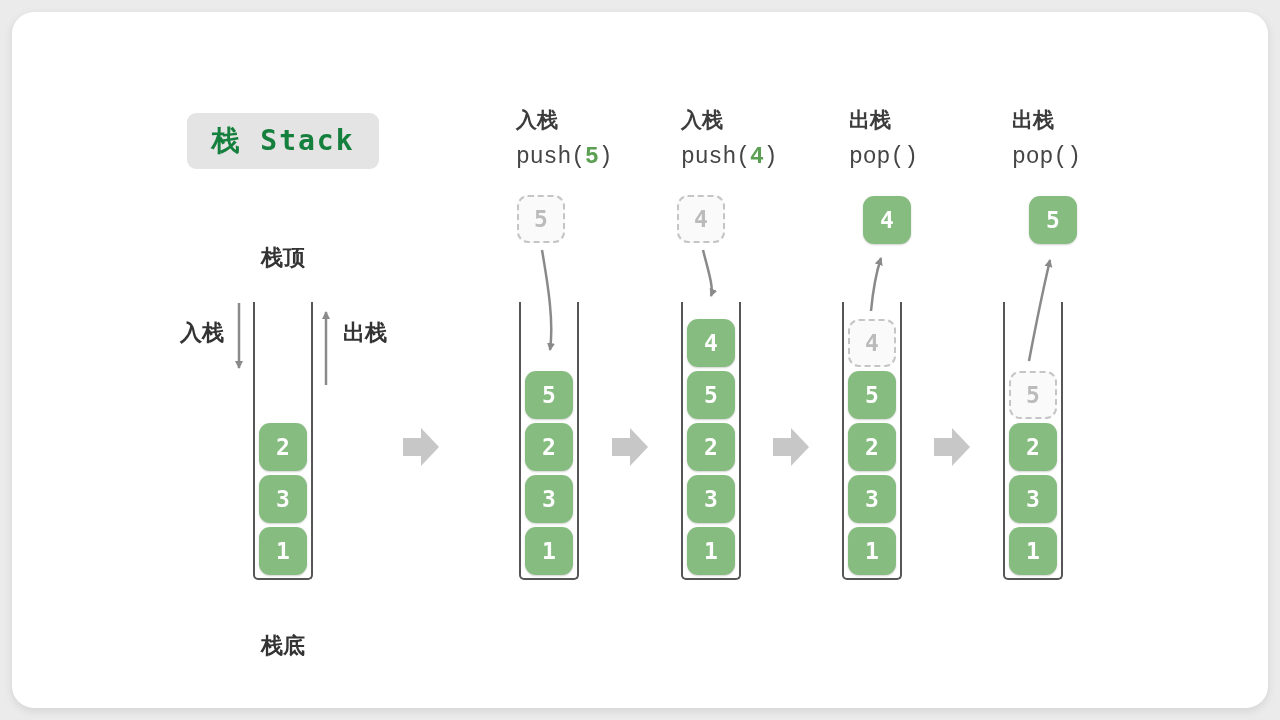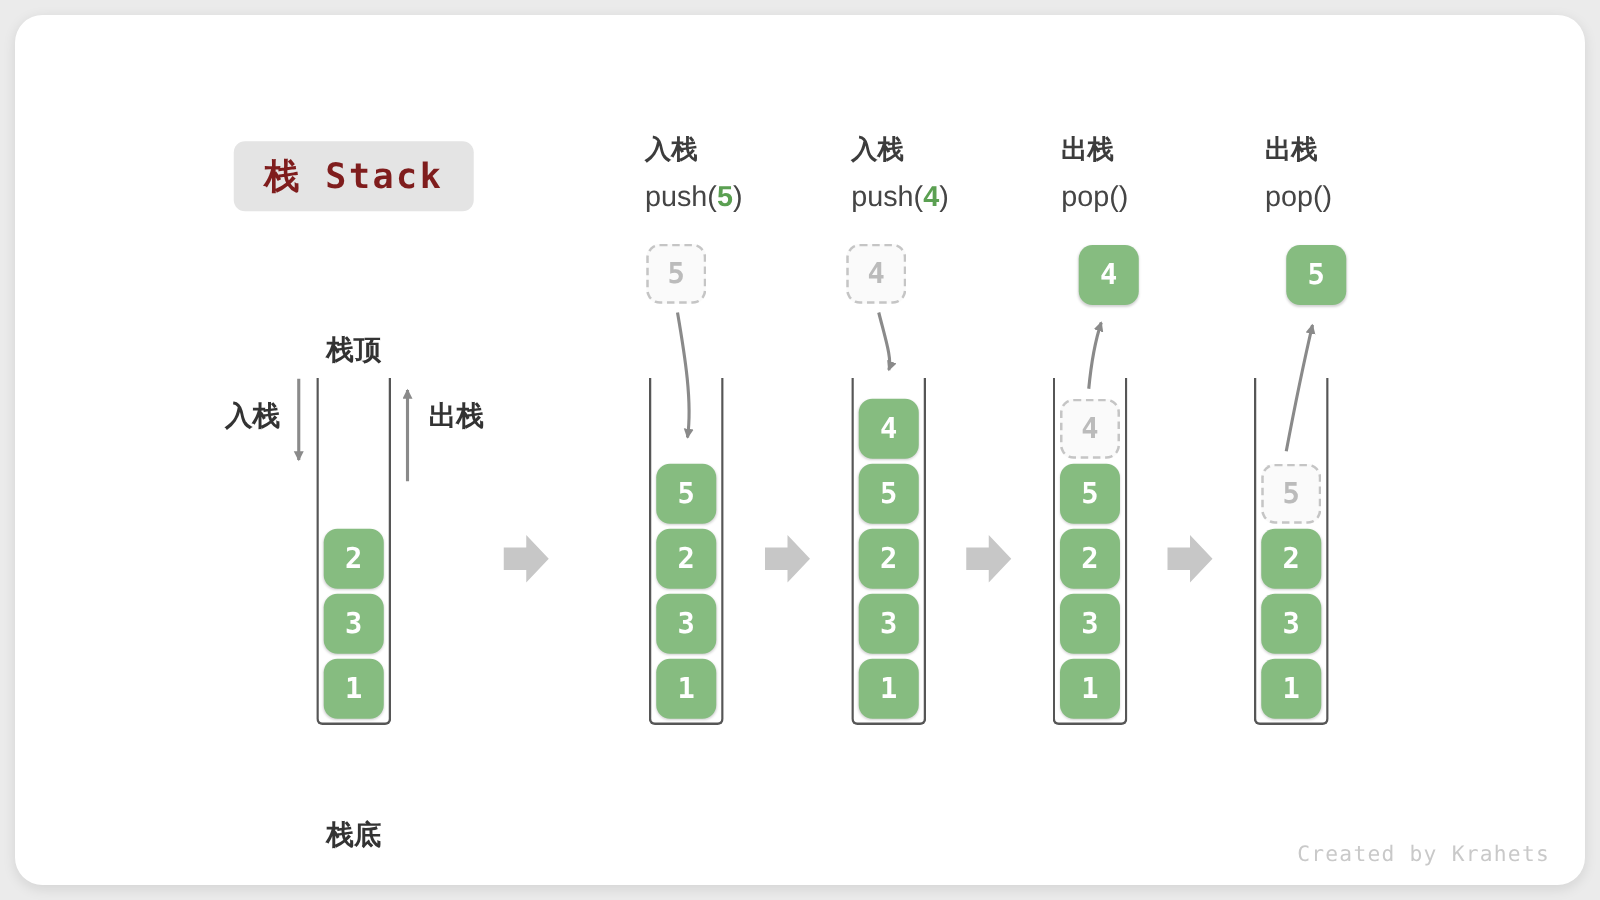--- a/index.html
+++ b/index.html
@@ -19,33 +19,33 @@
   svg.overlay {
     position:absolute; left:0; top:0; width:1280px; height:720px;
     z-index:1; pointer-events:none;
   }
   .stage { position:absolute; left:0; top:0; width:1280px; height:720px; z-index:2; }
 
   .title-box {
     position:absolute; left:187px; top:113px; width:192px; height:56px;
     background:#e4e4e4; border-radius:9px;
     display:flex; align-items:center; justify-content:center;
-    font-weight:bold; font-size:28px; color:#7f1d1d;
+    font-weight:bold; font-size:28px; color:#15803d;
     letter-spacing:2px;
     font-family:"DejaVu Sans Mono","Liberation Sans",sans-serif;
   }
 
   .col-header { position:absolute; top:104px; color:#3c3c3c; }
   .col-header .op {
     font-weight:bold; font-size:21px; line-height:32px;
     font-family:"Liberation Sans",sans-serif;
   }
   .col-header .code {
     margin-top:4px; font-size:23px; line-height:34px; color:#454545;
-    font-family:Liberation Sans, sans-serif;
+    font-family:Liberation Mono, monospace;
   }
   .col-header .code .arg { color:#5ba052; font-weight:bold; }
 
   .container {
     position:absolute; top:302px; width:60px; height:278px;
     border-left:2px solid #565656; border-right:2px solid #565656;
     border-bottom:2px solid #565656;
     border-radius:0 0 5px 5px;
   }
 
@@ -59,21 +59,21 @@
   }
   .cell.ghost {
     background:#fafafa; border:2px dashed #c5c5c5; color:#bbbbbb;
     box-shadow:none;
   }
 
   .side-label {
     position:absolute; font-weight:bold; font-size:22px; color:#333333;
     font-family:"Liberation Sans",sans-serif;
   }
-  .center60 { width:60px; text-align:center;margin-top:22px; }
+  .center60 { width:60px; text-align:center; }
 
   .watermark {
     position:absolute; right:40px; bottom:26px;
     font-size:17px; letter-spacing:1px; color:#c9c9c9;
     font-family:"DejaVu Sans Mono","Liberation Mono",monospace;
   }
 </style>
 </head>
 <body>
 
@@ -152,15 +152,14 @@
     <div class="op">出栈</div>
     <div class="code"><span>pop(</span><span class="arg"></span><span>)</span></div>
   </div>
   <div class="cell" style="left:1029px; top:196px;">5</div>
   <div class="container" style="left:1003px;"></div>
   <div class="cell ghost" style="left:1009px; top:371px;">5</div>
   <div class="cell" style="left:1009px; top:423px;">2</div>
   <div class="cell" style="left:1009px; top:475px;">3</div>
   <div class="cell" style="left:1009px; top:527px;">1</div>
 
-  <div class="watermark">Created by Krahets</div>
 
 </div>
 
 </body></html>

